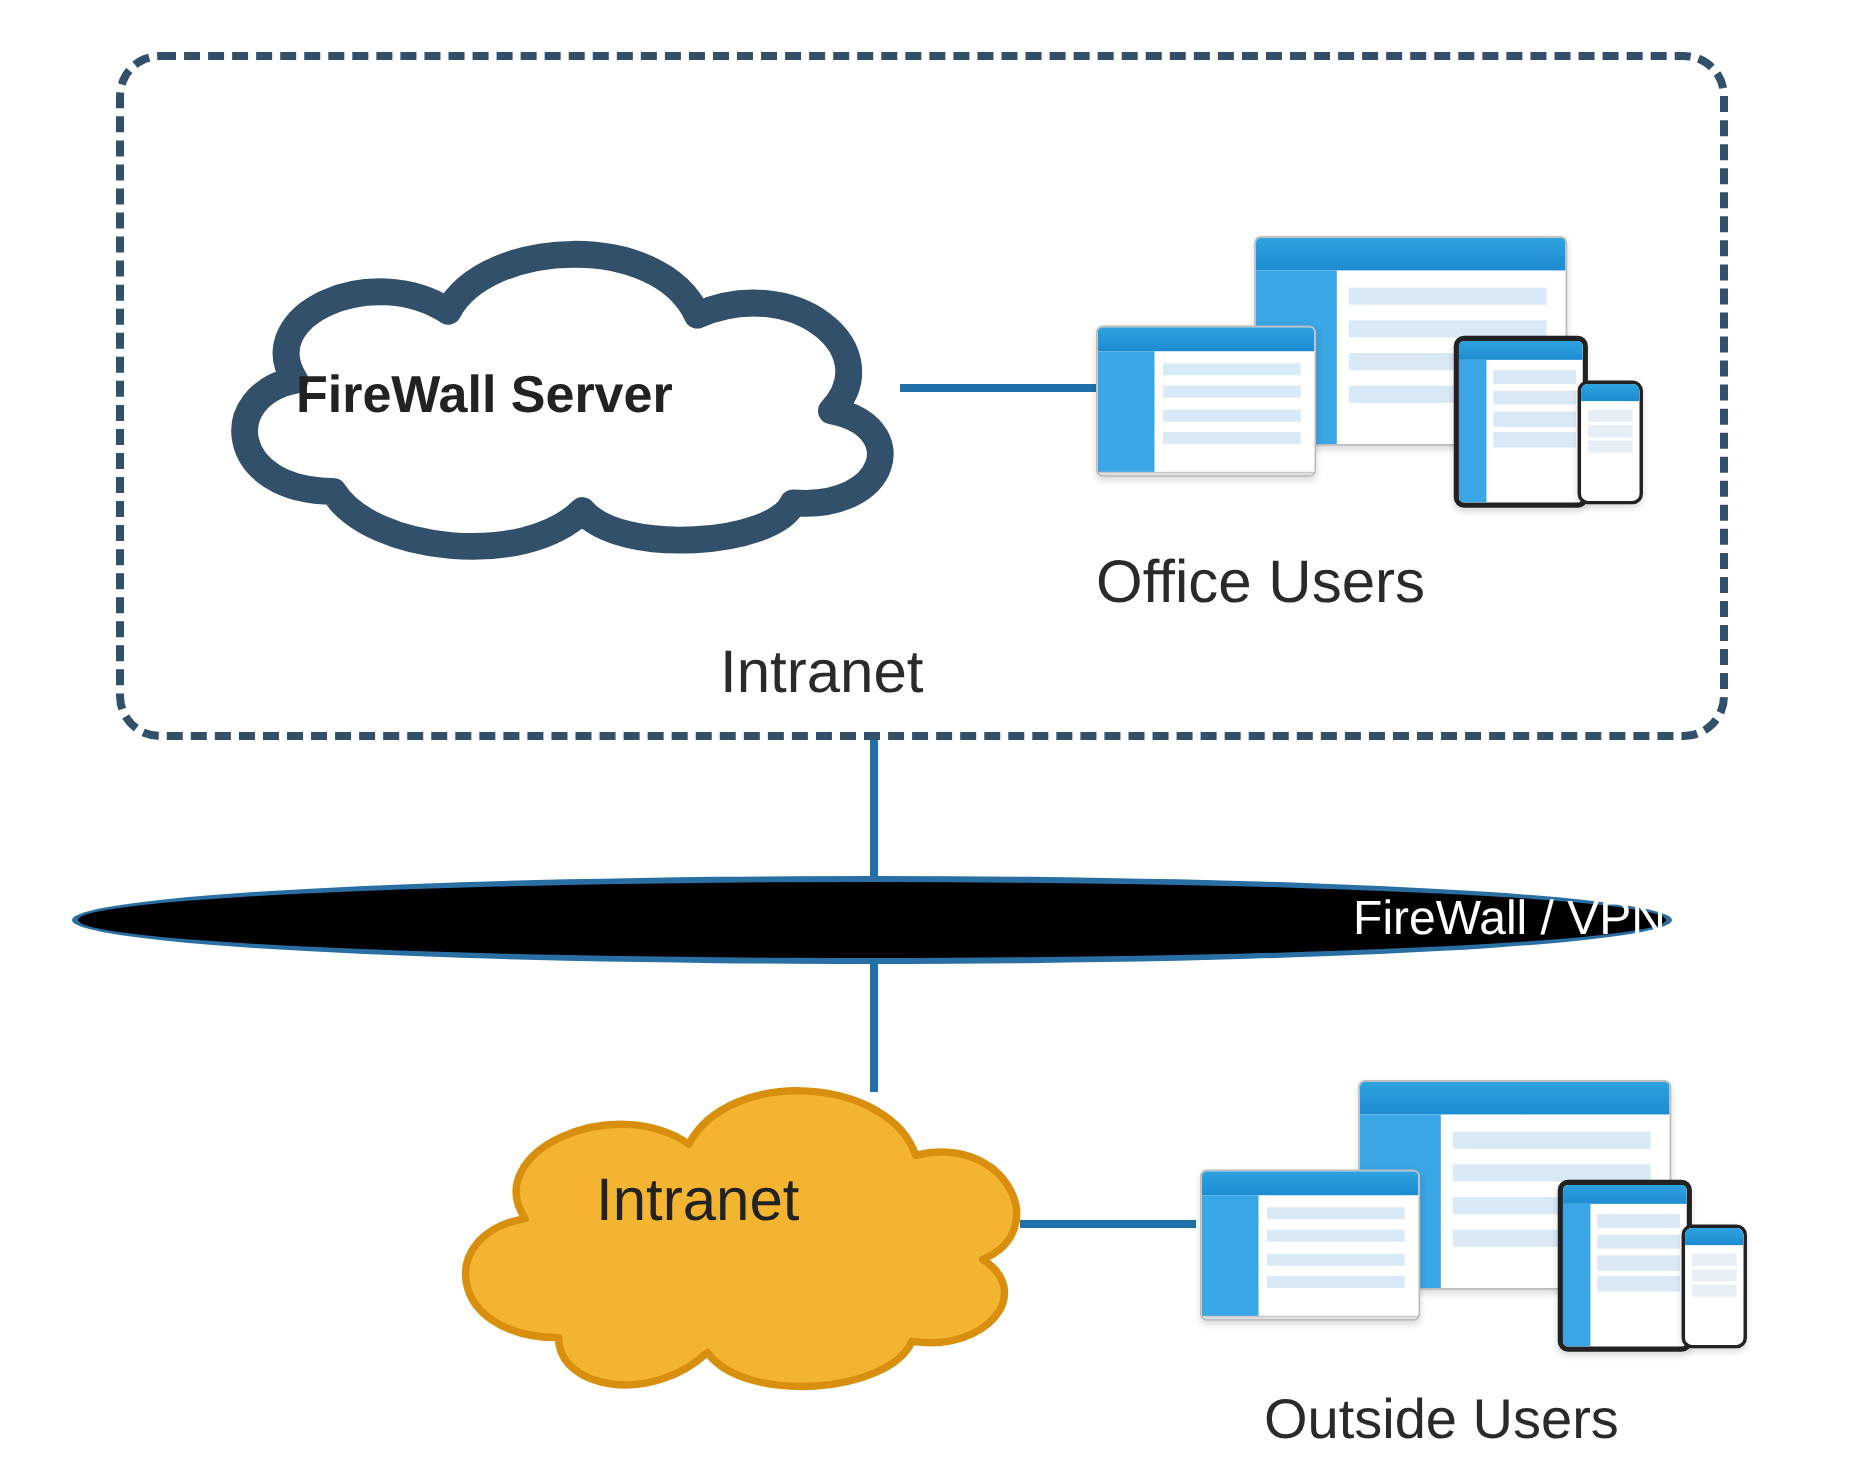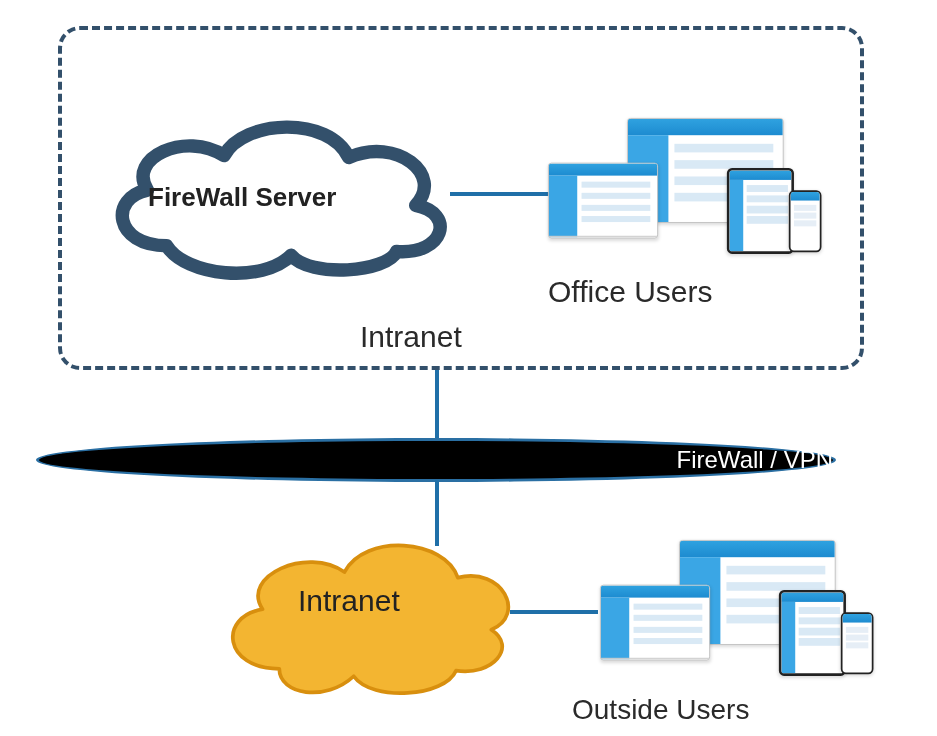--- a/index.html
+++ b/index.html
@@ -84,21 +84,21 @@
   }
   
   .office-label {
     position: absolute;
     left: 548px;
     top: 275px;
     font-size: 30px;
   }
   .outside-label {
     position: absolute;
-    left: 572px;
+    left: 632px;
     top: 694px;
     font-size: 28px;
   }
   
   .line {
     position: absolute;
     background: #1f6fa8;
   }
   .line.h1 { 
     left: 450px; top: 192px; width: 112px; height: 4px;

